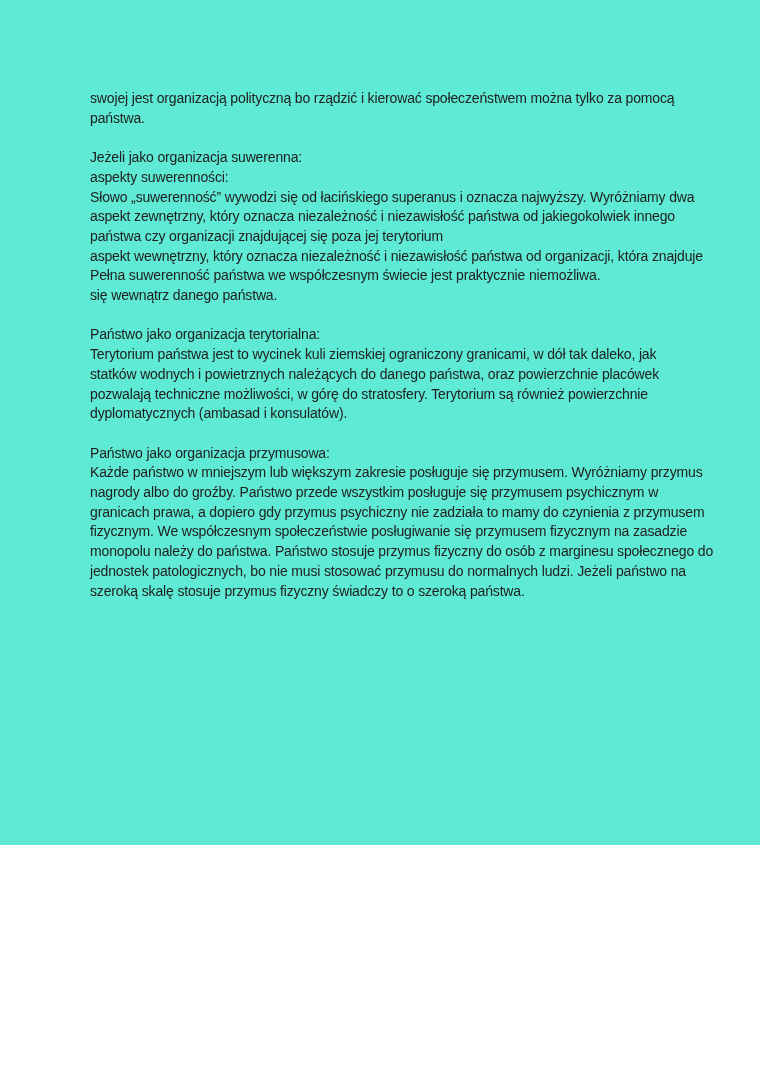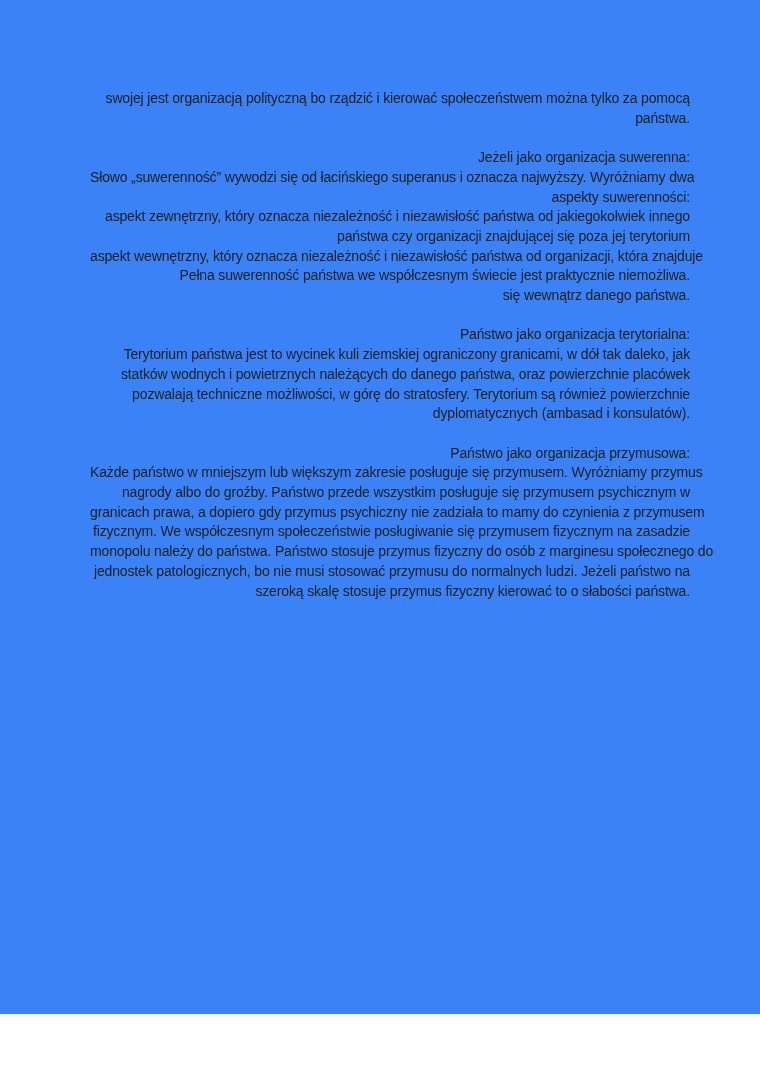--- a/index.html
+++ b/index.html
@@ -3,24 +3,23 @@
 <meta charset="utf-8">
 <style>
   html, body {
     margin: 0;
     padding: 0;
     background: #ffffff;
   }
   .page {
     position: relative;
     width: 760px;
-    height: 1014px;
-    background: #3b82f6;
+    height: 845px;
+    background: #5eead4;
     overflow: hidden;
-    text-align: right;
   }
   .content {
     position: absolute;
     left: 90px;
     top: 89px;
     width: 600px;
     font-family: "Liberation Sans", sans-serif;
     font-size: 14px;
     line-height: 19.7px;
     color: #212121;
@@ -39,22 +38,22 @@
 <body style="background: rgb(255, 255, 255);">
 
 <div class="page">
   <div class="content" id="doc-content" style="color: rgb(33, 33, 33);">
       <p class="para">
         <span class="line">swojej jest organizacją polityczną bo rządzić i kierować społeczeństwem można tylko za pomocą</span>
         <span class="line">państwa.</span>
       </p>
       <p class="para">
         <span class="line">Jeżeli jako organizacja suwerenna:</span>
+        <span class="line">aspekty suwerenności:</span>
         <span class="line">Słowo „suwerenność” wywodzi się od łacińskiego superanus i oznacza najwyższy. Wyróżniamy dwa</span>
-        <span class="line">aspekty suwerenności:</span>
         <span class="line">aspekt zewnętrzny, który oznacza niezależność i niezawisłość państwa od jakiegokolwiek innego</span>
         <span class="line">państwa czy organizacji znajdującej się poza jej terytorium</span>
         <span class="line">aspekt wewnętrzny, który oznacza niezależność i niezawisłość państwa od organizacji, która znajduje</span>
         <span class="line">Pełna suwerenność państwa we współczesnym świecie jest praktycznie niemożliwa.</span>
         <span class="line">się wewnątrz danego państwa.</span>
       </p>
       <p class="para">
         <span class="line">Państwo jako organizacja terytorialna:</span>
         <span class="line">Terytorium państwa jest to wycinek kuli ziemskiej ograniczony granicami, w dół tak daleko, jak</span>
         <span class="line">statków wodnych i powietrznych należących do danego państwa, oraz powierzchnie placówek</span>
@@ -62,16 +61,16 @@
         <span class="line">dyplomatycznych (ambasad i konsulatów).</span>
       </p>
       <p class="para">
         <span class="line">Państwo jako organizacja przymusowa:</span>
         <span class="line">Każde państwo w mniejszym lub większym zakresie posługuje się przymusem. Wyróżniamy przymus</span>
         <span class="line">nagrody albo do groźby. Państwo przede wszystkim posługuje się przymusem psychicznym w</span>
         <span class="line">granicach prawa, a dopiero gdy przymus psychiczny nie zadziała to mamy do czynienia z przymusem</span>
         <span class="line">fizycznym. We współczesnym społeczeństwie posługiwanie się przymusem fizycznym na zasadzie</span>
         <span class="line">monopolu należy do państwa. Państwo stosuje przymus fizyczny do osób z marginesu społecznego do</span>
         <span class="line">jednostek patologicznych, bo nie musi stosować przymusu do normalnych ludzi. Jeżeli państwo na</span>
-        <span class="line">szeroką skalę stosuje przymus fizyczny kierować to o słabości państwa.</span>
+        <span class="line">szeroką skalę stosuje przymus fizyczny świadczy to o szeroką państwa.</span>
       </p>
     </div>
 </div>
 
 </body></html>

